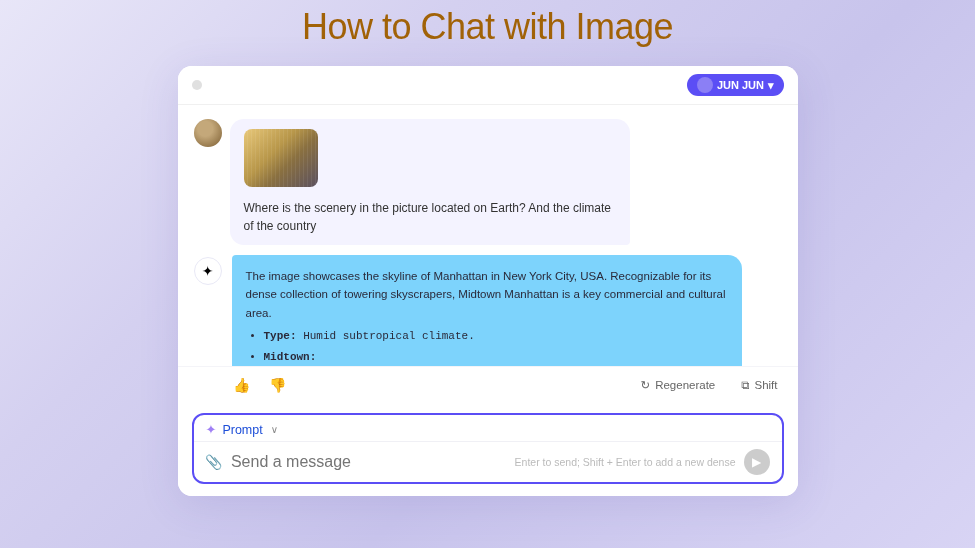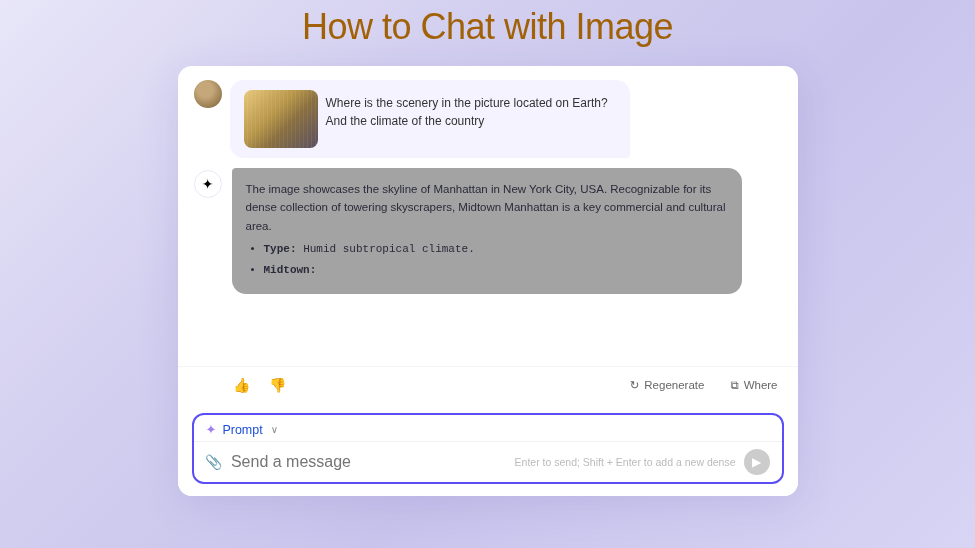--- a/index.html
+++ b/index.html
@@ -76,21 +76,21 @@
       gap: 10px;
     }
     
     .user-message {
       align-self: flex-end;
       background: #f4f3ff;
       border-radius: 14px 14px 4px 14px;
       padding: 10px 14px;
       max-width: 400px;
       display: flex;
-      flex-direction: row;
+      flex-direction: column;
       gap: 8px;
     }
     .user-avatar {
       width: 28px; height: 28px; border-radius: 50%;
       background: linear-gradient(135deg, #a0906e, #7a6040);
       overflow: hidden;
       flex-shrink: 0;
     }
     .user-avatar-img {
       width: 100%; height: 100%;
@@ -137,21 +137,21 @@
       background: #fff;
       border: 1.5px solid #e8e8f5;
       display: flex; align-items: center; justify-content: center;
       flex-shrink: 0;
       margin-top: 2px;
     }
     .ai-avatar-icon {
       font-size: 14px;
     }
     .ai-bubble {
-      background: #a3a3a3;
+      background: #7dd3fc;
       border-radius: 4px 14px 14px 14px;
       padding: 12px 14px;
       max-width: 510px;
       flex: 1;
     }
     .ai-text {
       font-size: 11.5px;
       color: #2a2a3a;
       line-height: 1.6;
     }
@@ -265,20 +265,32 @@
     .chat-body::-webkit-scrollbar { width: 4px; }
     .chat-body::-webkit-scrollbar-thumb { background: #e0e0e0; border-radius: 2px; }
   </style>
 </head>
 <body>
 
 <h1 class="page-title">How to Chat with Image</h1>
 
 <div class="chat-window">
 
+  <div class="chat-header">
+    <div class="chat-header-left">
+      <div class="header-dot"></div>
+    </div>
+    <div class="chat-header-right">
+      <div class="user-badge">
+        <div class="user-avatar-dot"></div>
+        <span>JUN JUN</span>
+        <span>▾</span>
+      </div>
+    </div>
+  </div>
 
   <div class="chat-body">
 
     <div class="user-row">
       <div class="user-avatar">
         <div class="user-avatar-img"></div>
       </div>
       <div class="user-message">
         <div class="message-image-placeholder"></div>
         <p class="user-text">Where is the scenery in the picture located on Earth? And the climate of the country</p>
@@ -316,21 +328,21 @@
         <span>👎</span>
       </button>
     </div>
     <div class="action-right">
       <button class="action-text-btn">
         <span>↻</span>
         <span>Regenerate</span>
       </button>
       <button class="action-text-btn">
         <span>⧉</span>
-        <span>Where</span>
+        <span>Shift</span>
       </button>
     </div>
   </div>
 
   <div class="chat-input-area">
     <div class="input-wrapper">
       <div class="input-top-row">
         <span class="prompt-sparkle">✦</span>
         <span class="prompt-label">Prompt</span>
         <span class="prompt-chevron">∨</span>

